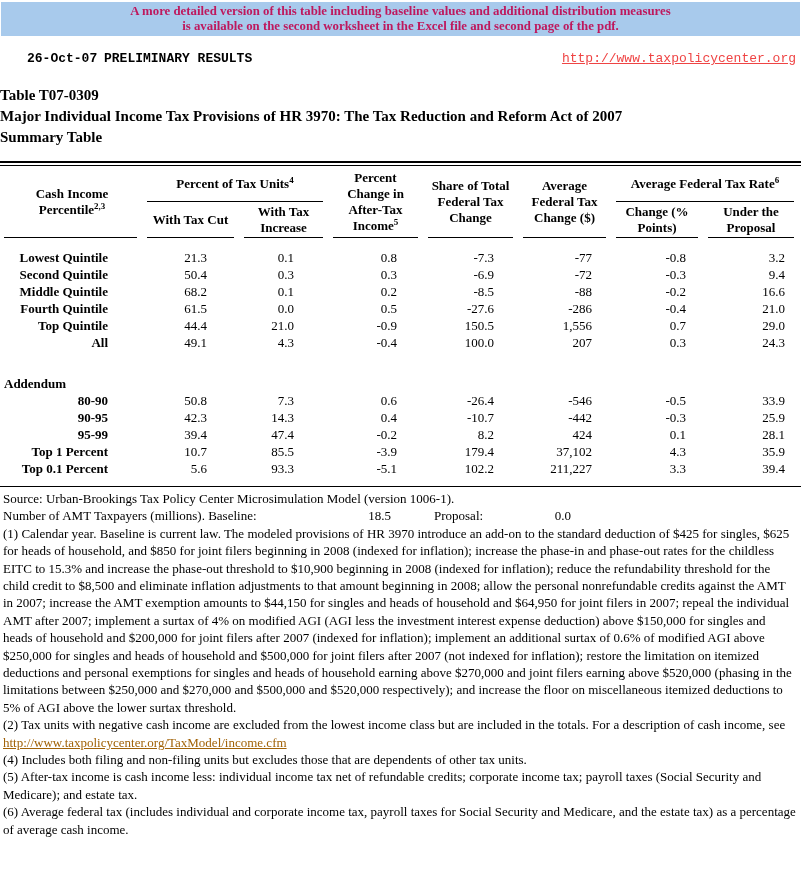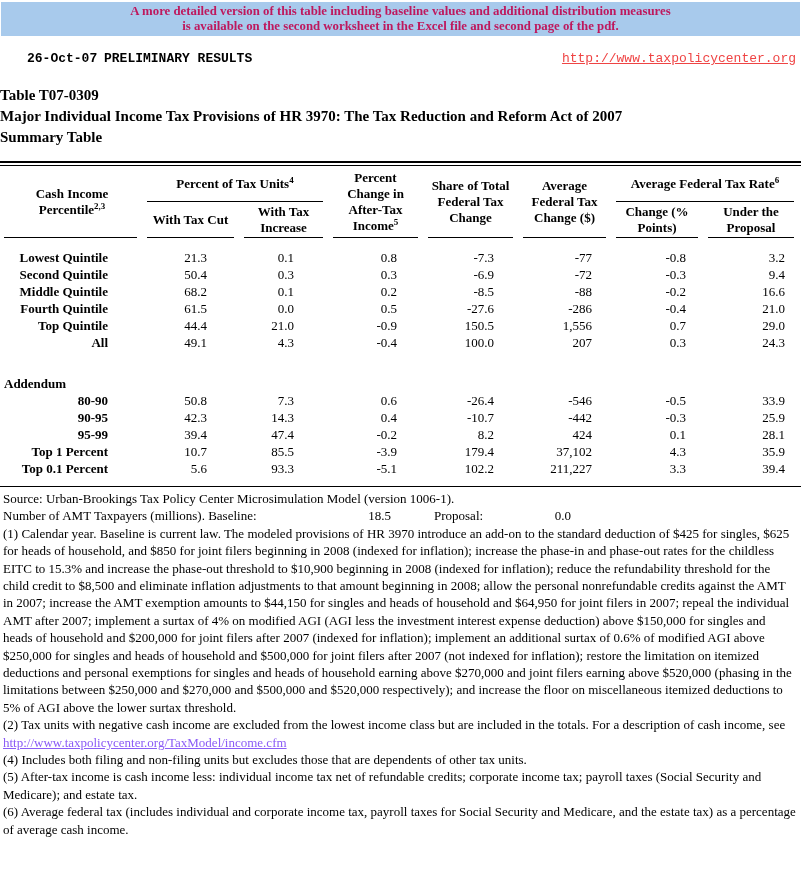--- a/index.html
+++ b/index.html
@@ -12,21 +12,21 @@
   .banner{
     margin:2px 1px 0 1px;height:34px;background:#A8CAEC;color:#be185d;
     display:flex;flex-direction:column;align-items:center;justify-content:center;
     font-weight:bold;font-size:12.8px;line-height:15px;text-align:center;
   }
   
   .meta-row{position:relative;height:17px;margin-top:15px;font-size:13px;font-family:Liberation Mono, monospace;}
   .meta-date{position:absolute;left:27px;font-weight:bold;}
   .meta-status{position:absolute;left:104px;font-weight:bold;}
   .meta-link{position:absolute;right:5px;color:#ef4444;text-decoration:underline;}
-  a{color:#8b5cf6;}
+  a{color:#a16207;}
   
   .titles{margin-top:17px;text-align:left;font-weight:bold;font-size:15px;line-height:21px;}
   sup{font-size:9px;line-height:0;font-weight:bold;}
   
   .dline{margin-top:13px;height:2px;border-top:2px solid #000;border-bottom:1px solid #000;}
   
   table{border-collapse:collapse;table-layout:fixed;width:797px;margin:0 2px;}
   col.c1{width:140px}col.c2{width:97px}col.c3{width:89px}col.c4{width:95px}
   col.c5{width:95px}col.c6{width:93px}col.c7{width:92px}col.c8{width:96px}
   th{position:relative;font-weight:bold;font-size:13px;line-height:16px;

